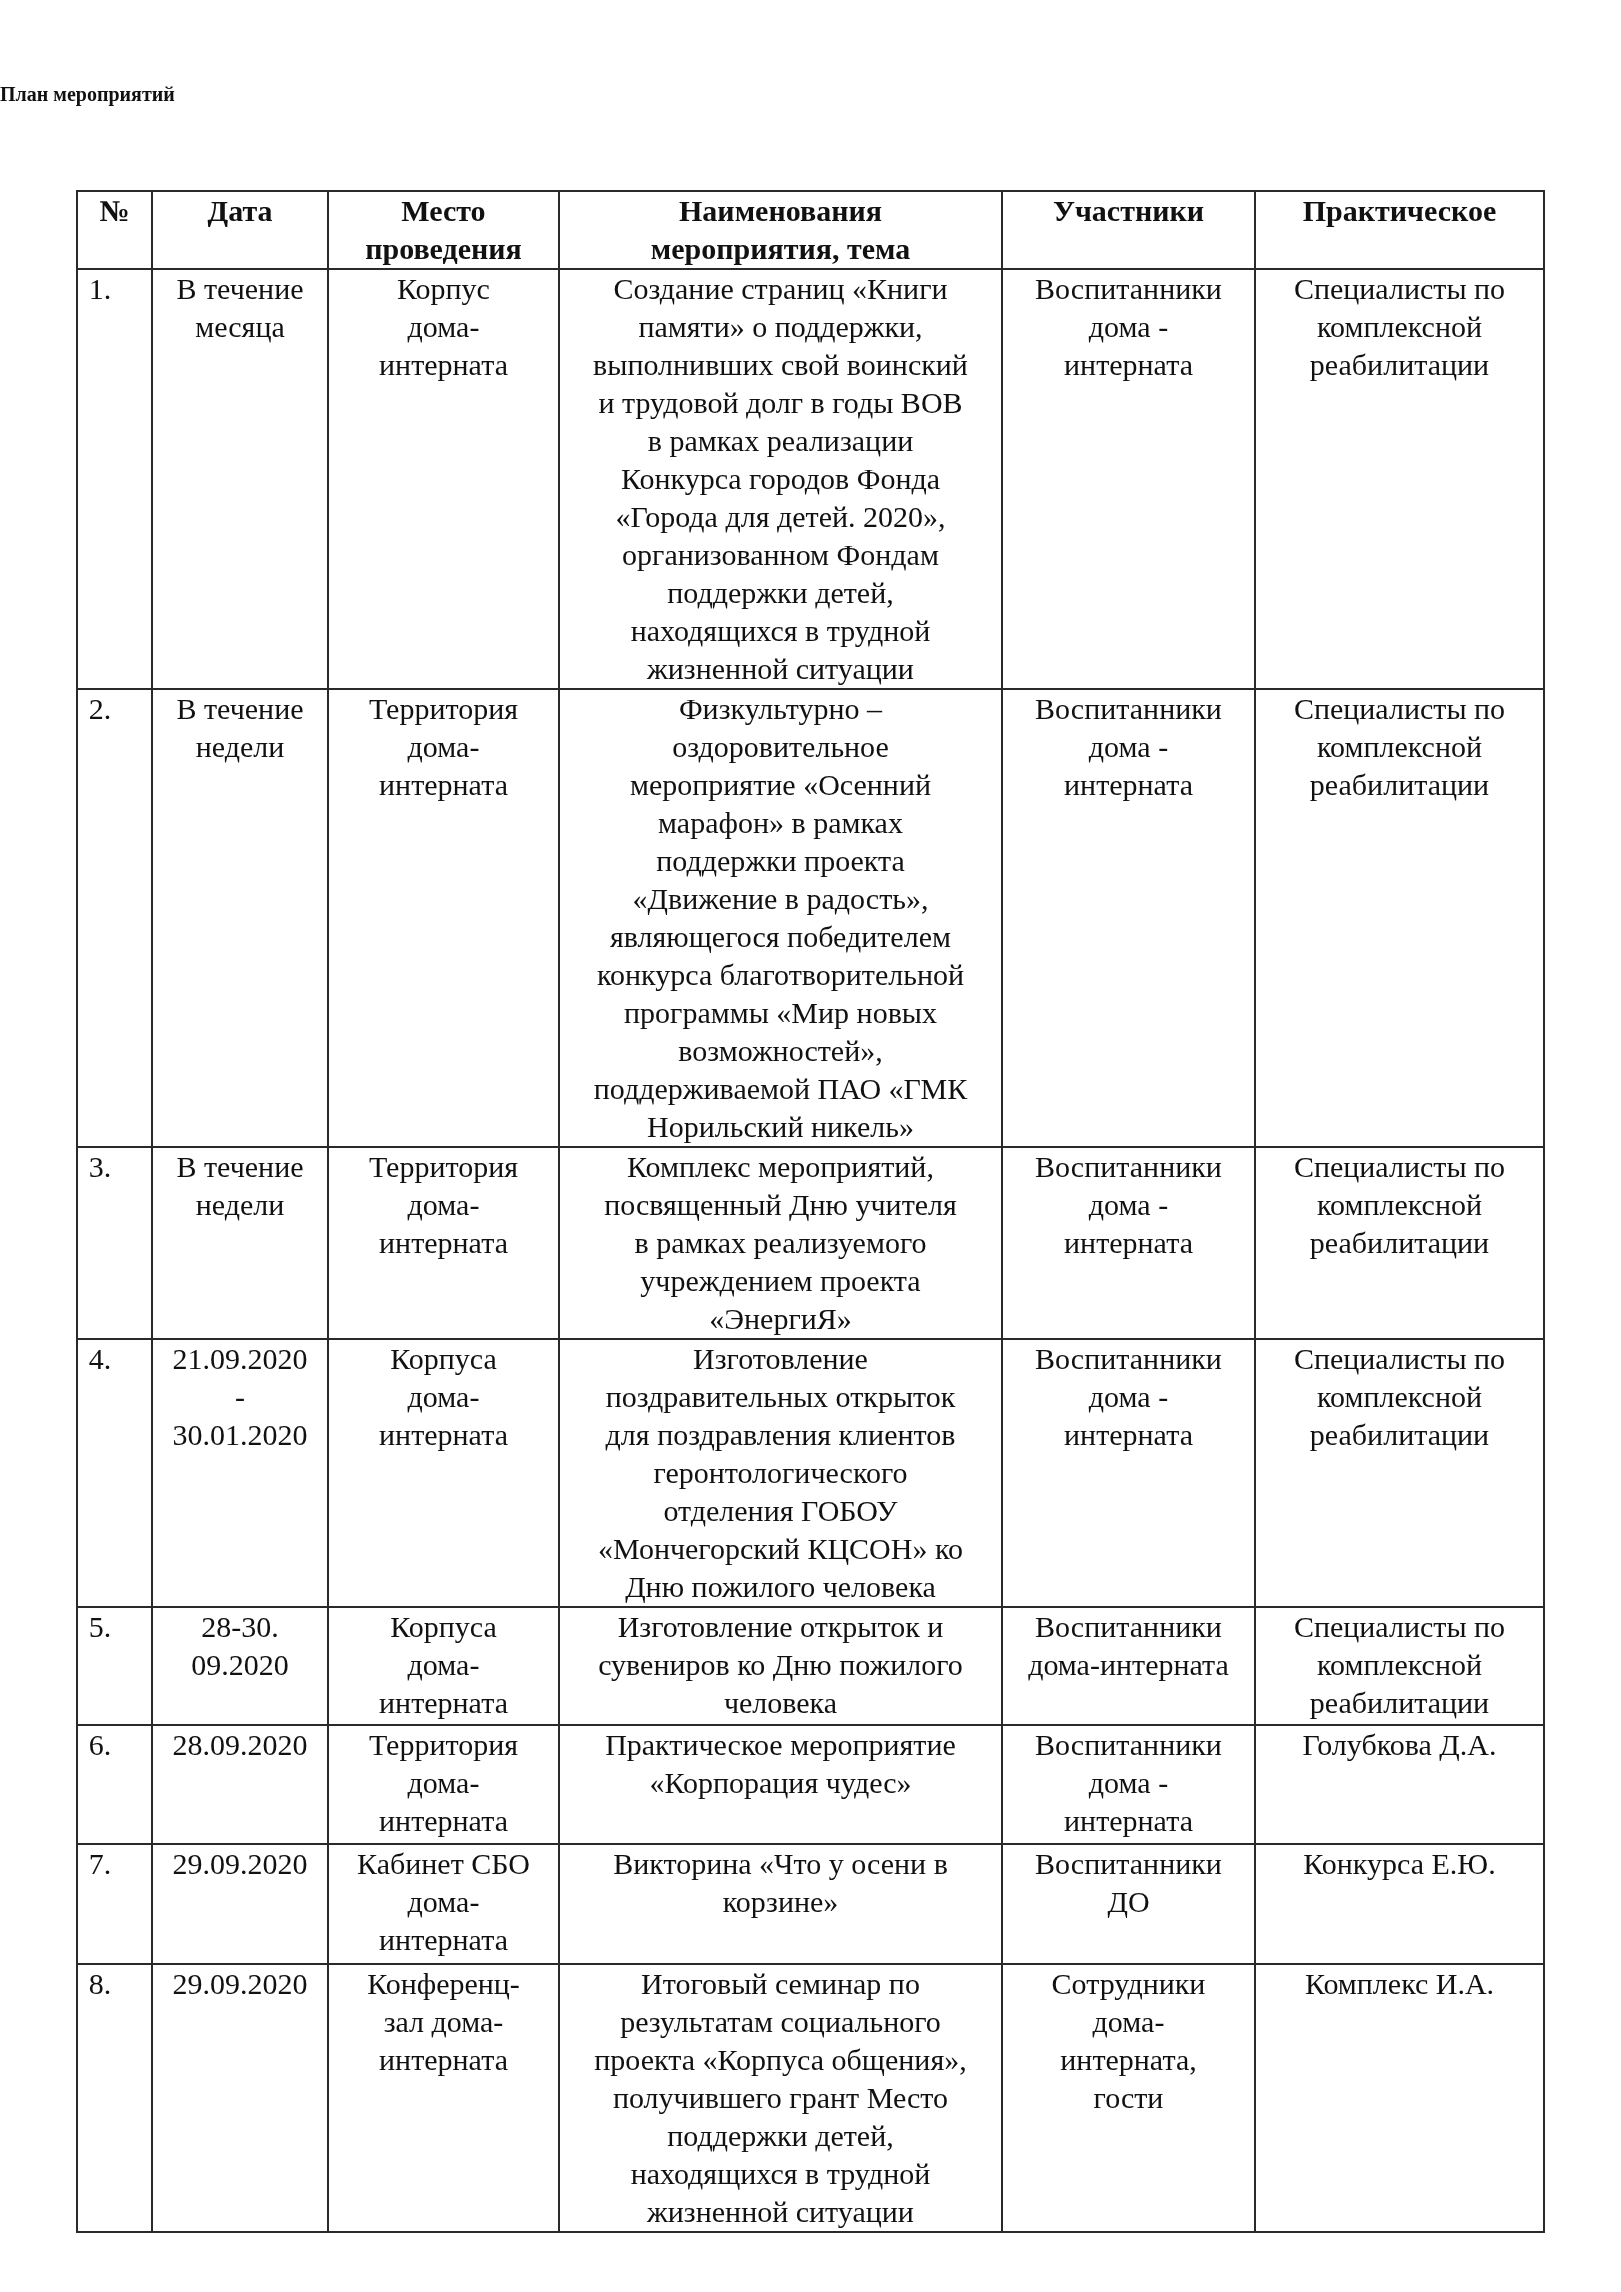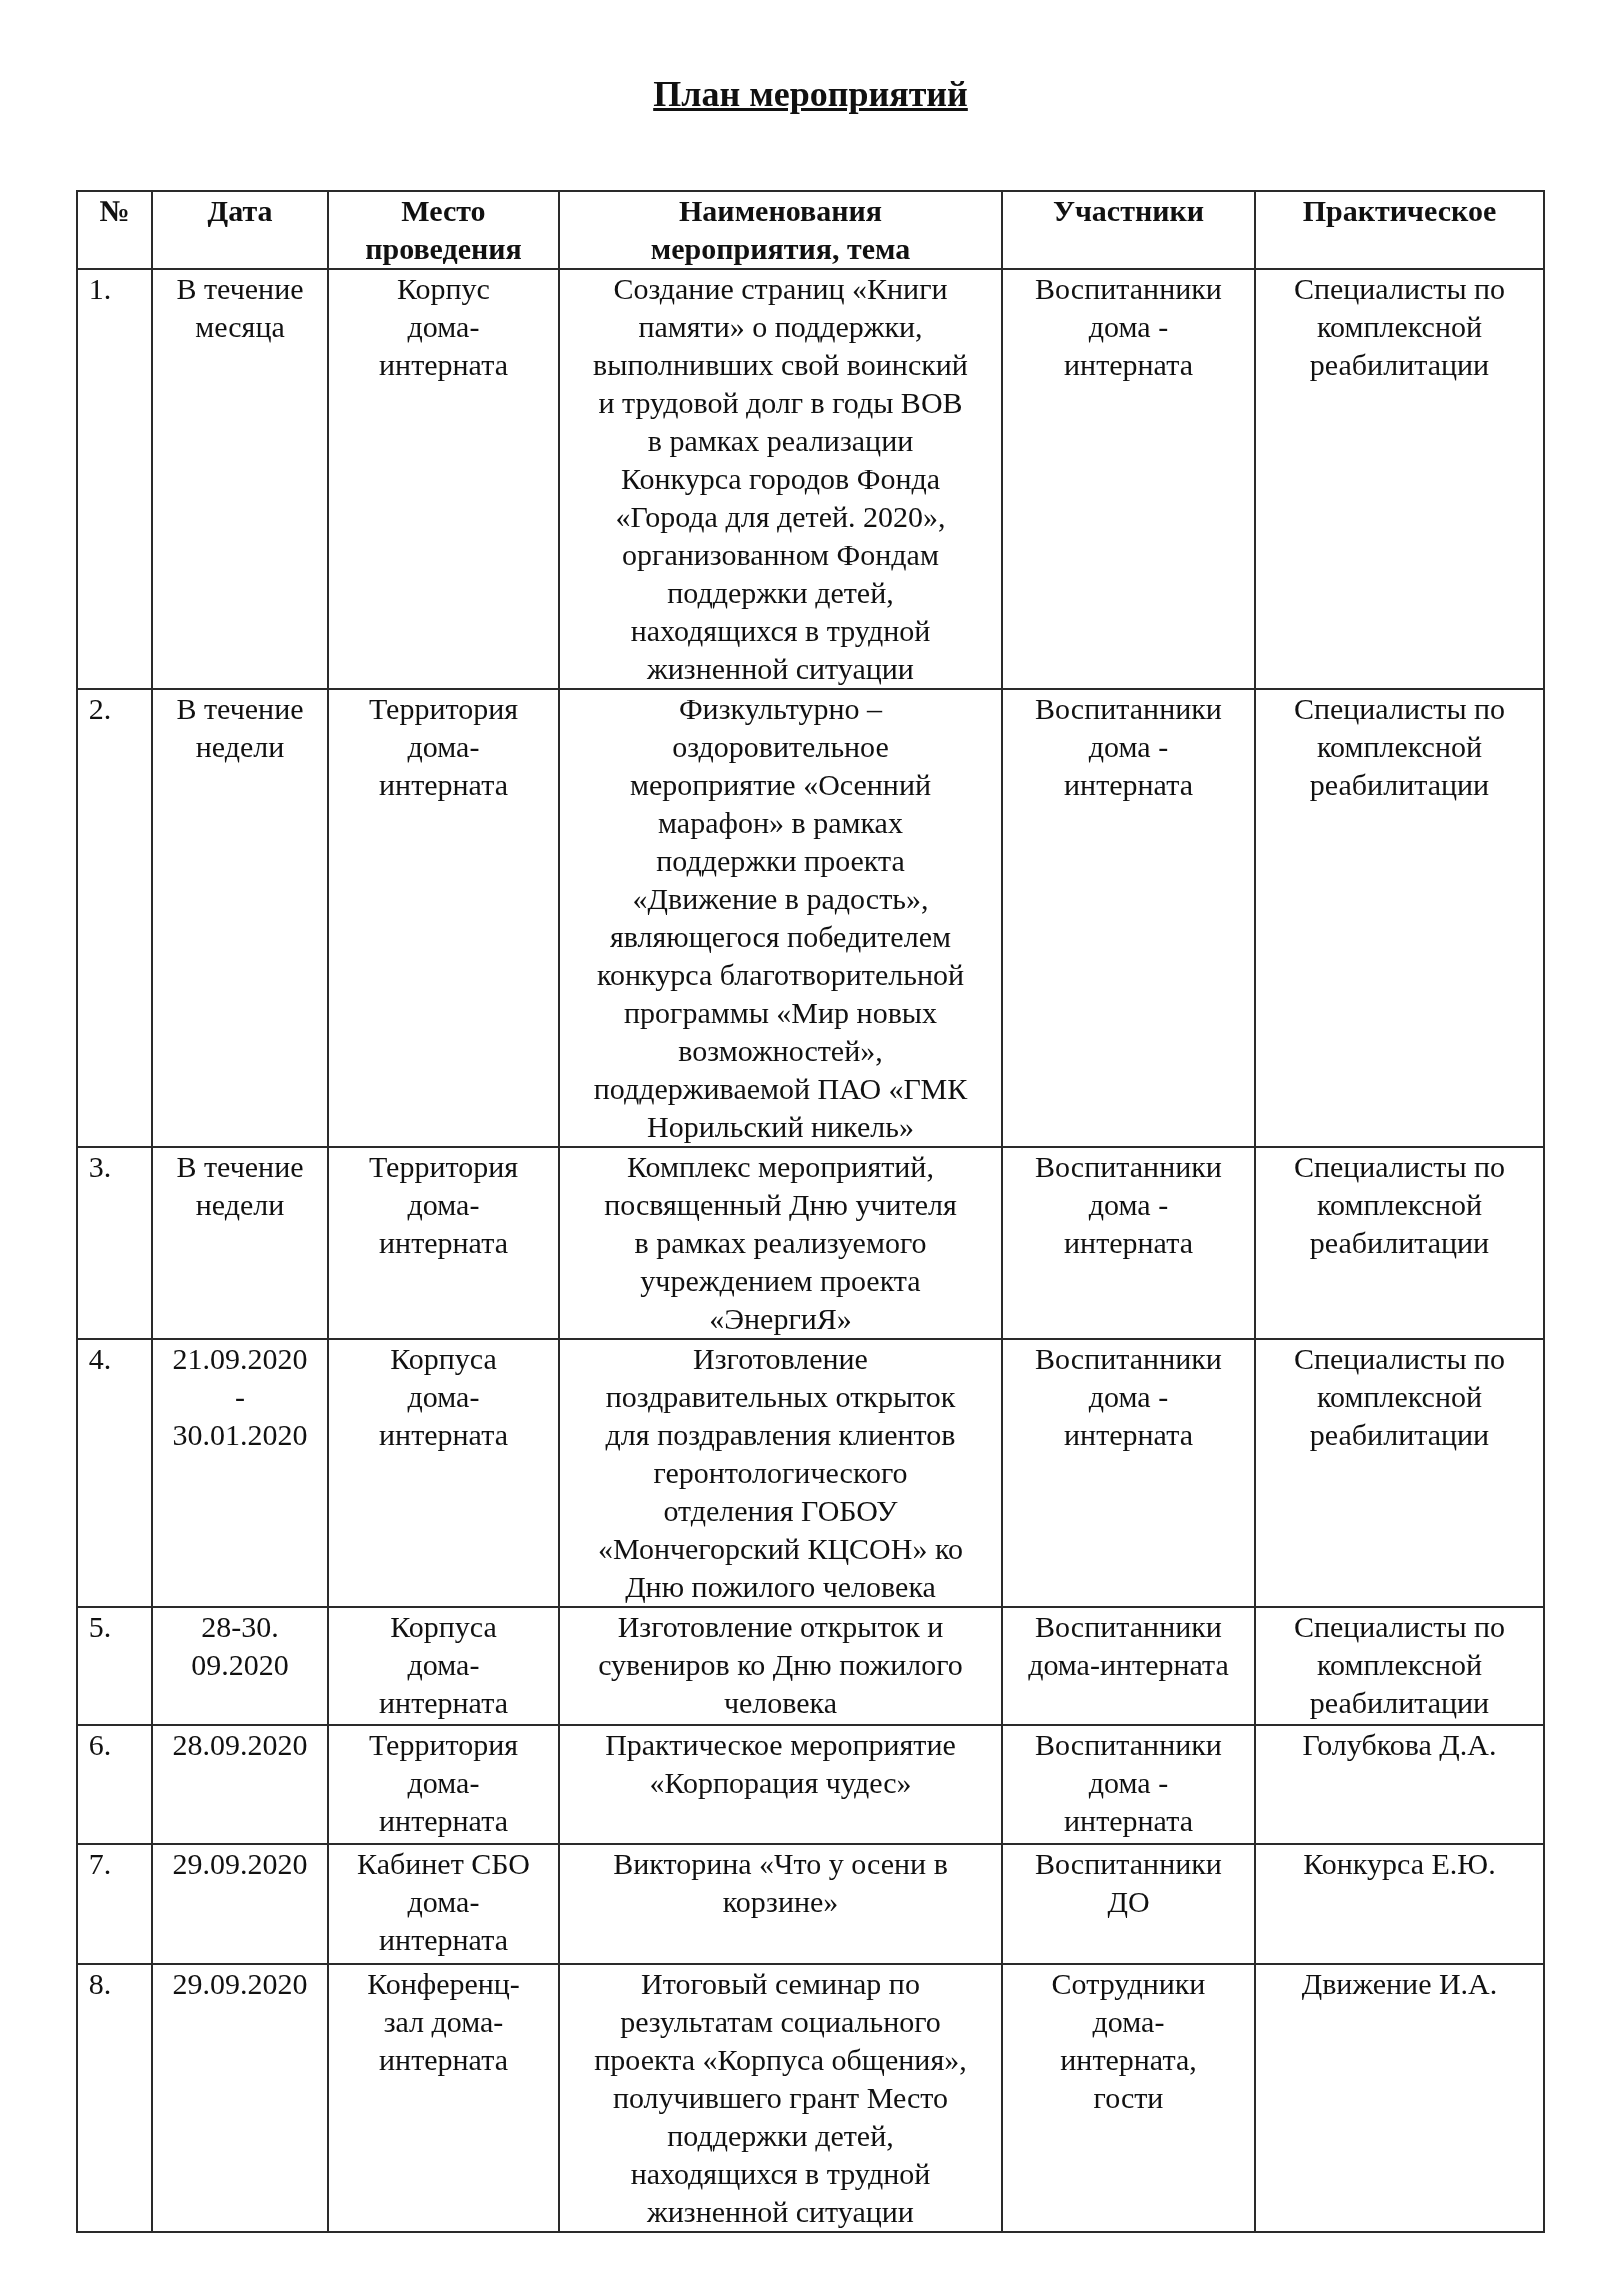--- a/index.html
+++ b/index.html
@@ -1,19 +1,19 @@
 <!DOCTYPE html>
 <html><head>
 <meta charset="utf-8">
 <style>
   html, body { margin: 0; padding: 0; background: #ffffff; }
   body { width: 1621px; height: 2293px; position: relative; overflow: hidden;
          font-family: "Liberation Serif", "DejaVu Serif", serif; color: #111; }
-  .title { position: absolute; left: 0; width: 1621px; top: 76px; text-align: center;
-           font-weight: bold; font-size: 36px; line-height: 37px; text-decoration: underline; }
+  .title { position: absolute; left: 0; width: 1621px; top: 76px; 
+           font-weight: bold; font-size: 20px; line-height: 37px; }
   .title div { padding-left: 0; }
   table.plan { position: absolute; left: 76px; top: 190px; border-collapse: collapse;
                table-layout: fixed; width: 1468px; }
   table.plan td, table.plan th { border: 2px solid #2a2a2a; vertical-align: top;
                font-size: 30px; line-height: 38px; padding: 0 3.9px; text-align: center;
                overflow: hidden; }
   table.plan th { font-weight: bold; }
   table.plan td.num { text-align: left; padding-left: 10.8px; }
   .c1 { width: 75px; } .c2 { width: 176px; } .c3 { width: 231px; }
   .c4 { width: 443px; } .c5 { width: 253px; } .c6 { width: 289px; }
@@ -286,18 +286,18 @@
           <span class="ln">находящихся в трудной</span>
           <span class="ln">жизненной ситуации</span>
         </td>
       <td>
           <span class="ln">Сотрудники</span>
           <span class="ln">дома-</span>
           <span class="ln">интерната,</span>
           <span class="ln">гости</span>
         </td>
       <td>
-          <span class="ln">Движение И.А.</span>
+          <span class="ln">Комплекс И.А.</span>
         </td>
     </tr>
   </tbody>
 </table>
 
 
 </body></html>

